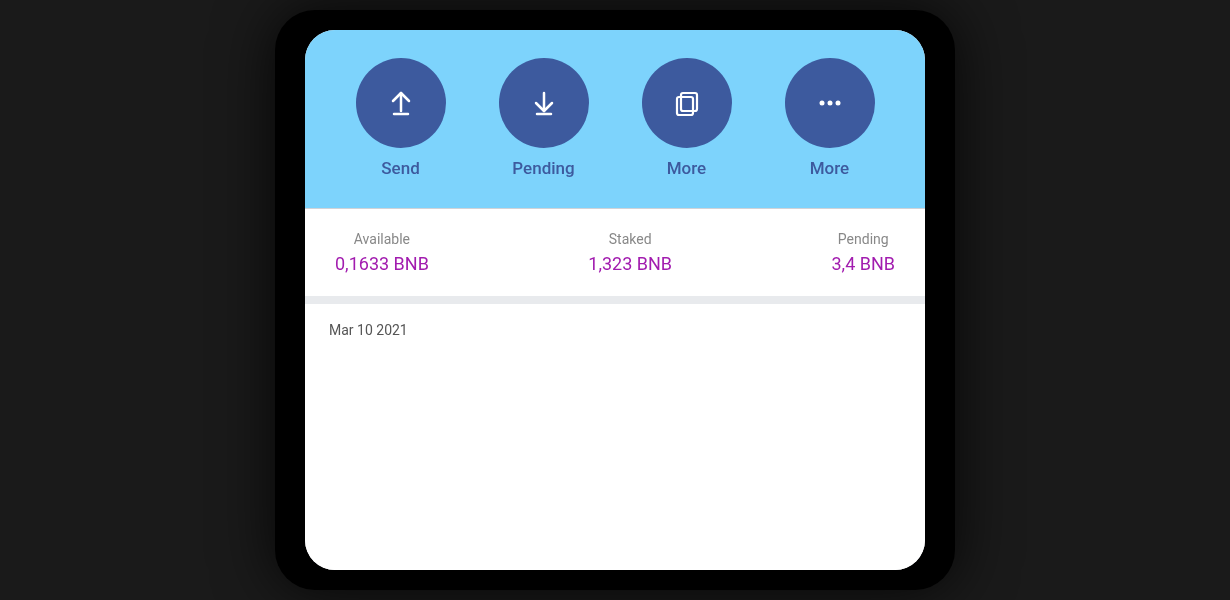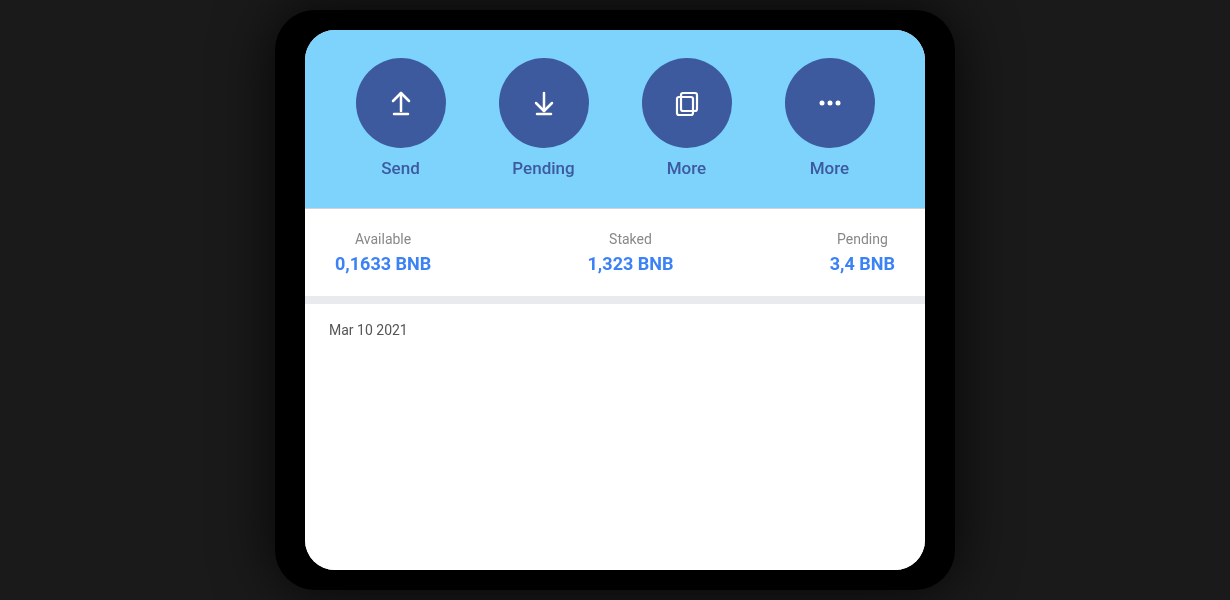--- a/index.html
+++ b/index.html
@@ -103,22 +103,22 @@
     }
 
     .balance-label {
       font-size: 14px;
       color: #888;
       font-weight: 400;
     }
 
     .balance-value {
       font-size: 18px;
-      font-weight: 700;
-      color: #3b82f6;
+      font-weight: 400;
+      color: #a21caf;
     }
 
     .divider2 {
       height: 8px;
       background: #e8eaed;
     }
 
     .history-section {
       background: #ffffff;
       padding: 18px 24px 0;

